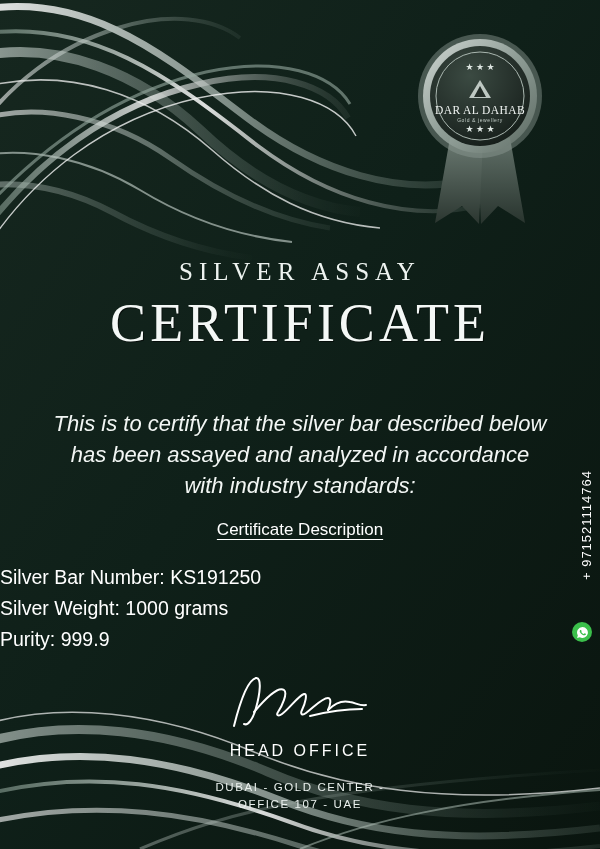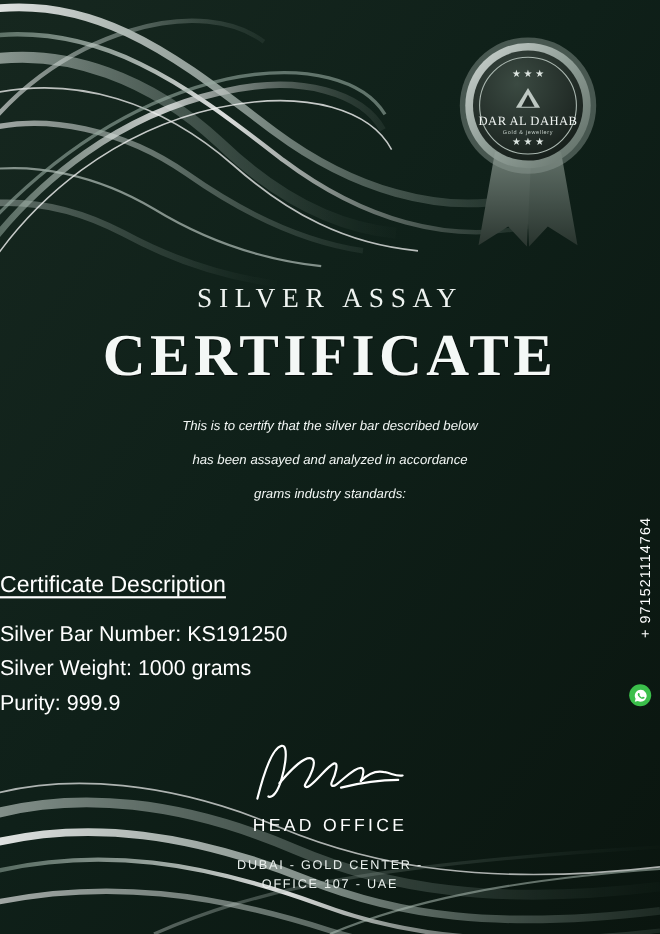--- a/index.html
+++ b/index.html
@@ -47,44 +47,45 @@
     letter-spacing: 6px;
     color: #eef3f0;
     font-weight: 400;
   }
   .title-large {
     font-family: "Liberation Serif", serif;
     font-size: 54px;
     letter-spacing: 4px;
     color: #f4f8f6;
     margin-top: 6px;
-    font-weight: 700;
+    font-weight: 400;
     text-shadow: 1px 1px 0 rgba(0,0,0,0.55);
   }
 
   
   .intro {
     position: absolute;
-    top: 372px;
+    top: 408px;
     left: 50px;
     width: 500px;
     text-align: center;
     font-style: italic;
-    font-size: 12px;
+    font-size: 22px;
     line-height: 31px;
     color: #f2f6f4;
   }
 
   
   .desc-heading {
     position: absolute;
     top: 520px;
     left: 0;
     width: 600px;
-    font-size: 21px;
+    text-align: center;
+    font-size: 17px;
     color: #ffffff;
     text-decoration: underline;
     text-underline-offset: 4px;
   }
   .desc-lines {
     position: absolute;
     top: 562px;
     left: 0;
     width: 600px;
     text-align: left;
@@ -245,21 +246,21 @@
   </svg>
 
   <div class="title-block">
     <div class="title-small">SILVER ASSAY</div>
     <div class="title-large">CERTIFICATE</div>
   </div>
 
   <div class="intro">
     <div>This is to certify that the silver bar described below</div>
     <div>has been assayed and analyzed in accordance</div>
-    <div>grams industry standards:</div>
+    <div>with industry standards:</div>
   </div>
 
   <div class="desc-heading">Certificate Description</div>
   <div class="desc-lines">
     <div>Silver Bar Number: KS191250</div>
     <div>Silver Weight: 1000 grams</div>
     <div>Purity: 999.9</div>
   </div>
 
   <svg class="signature" viewBox="0 0 180 60">

